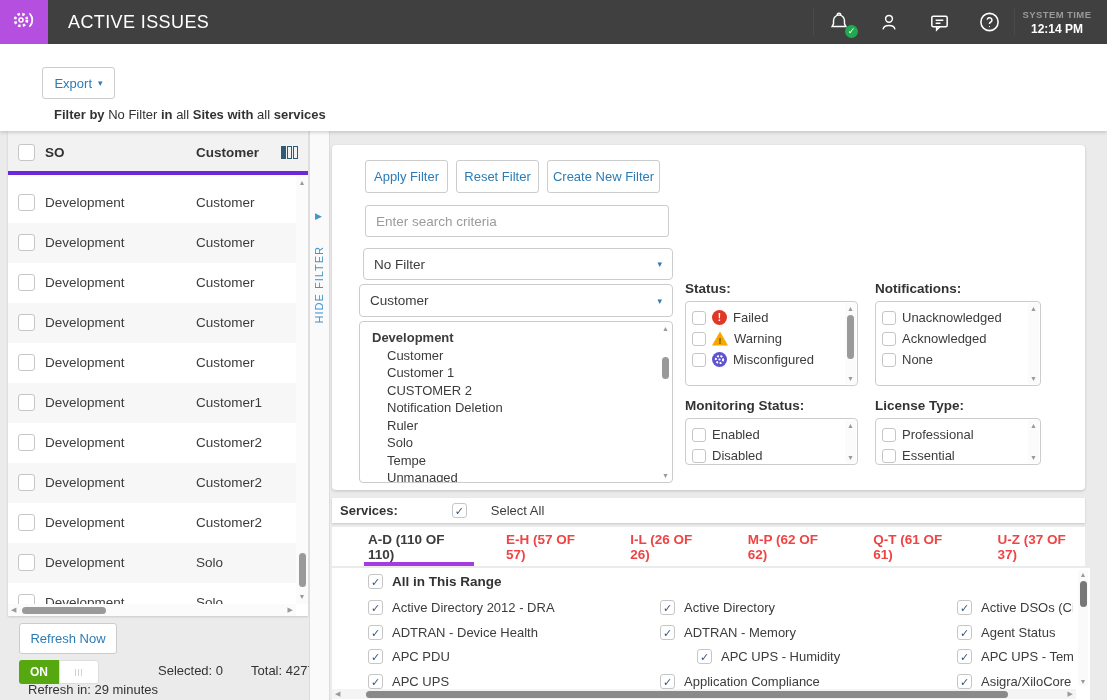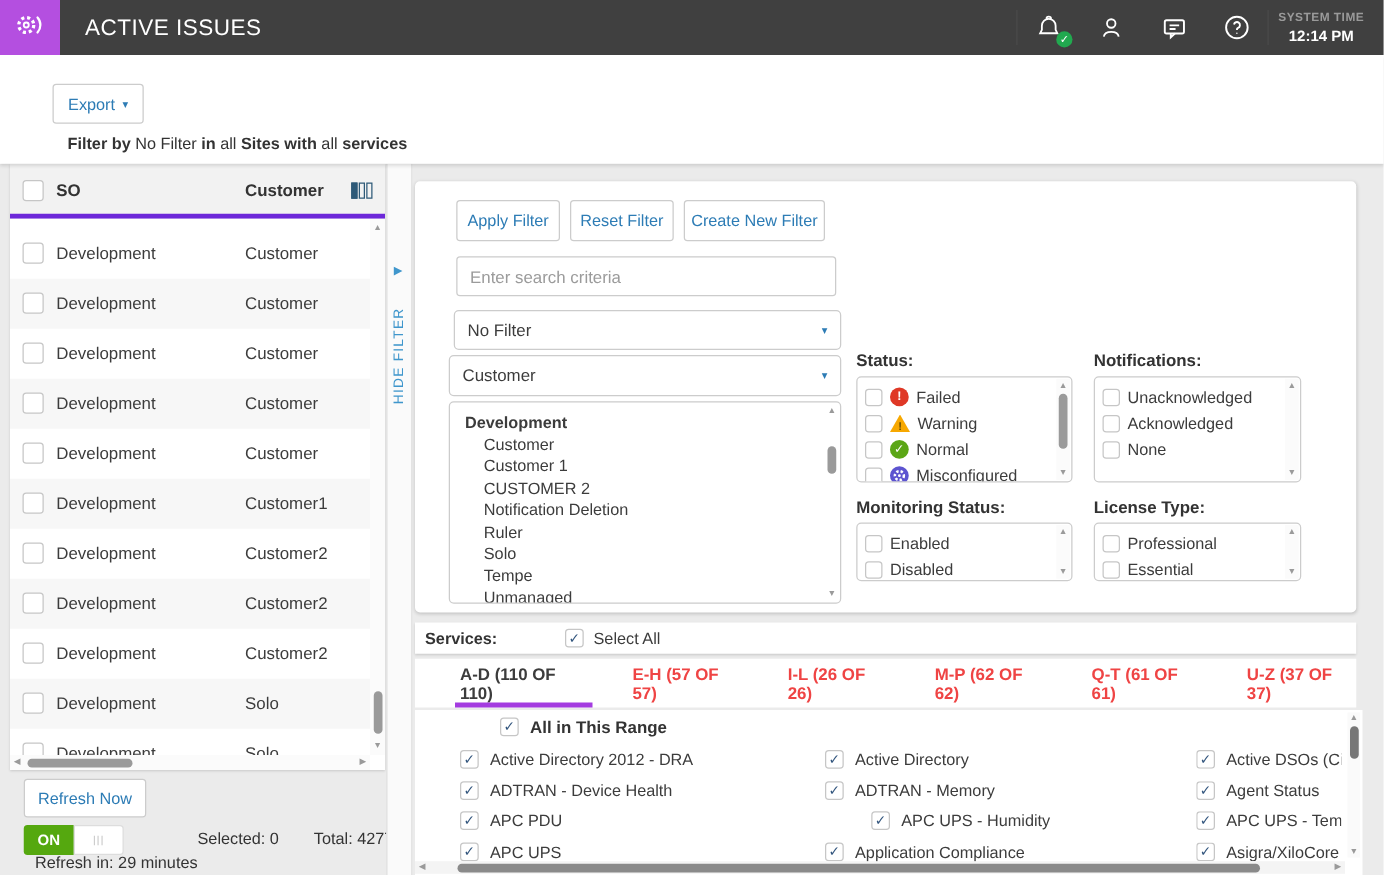--- a/index.html
+++ b/index.html
@@ -105,30 +105,30 @@
   .si-warn::after { content:"!"; }
   .si-normal { border-radius:50%; background:#5ba616; color:#fff; font-weight:bold; font-size:10px; text-align:center; line-height:15px; }
   .si-normal::after { content:"\2713"; }
   .si-mis { border-radius:50%; background:#5d54d0; display:flex; align-items:center; justify-content:center; }
 
   
   .services-bar { position:absolute; left:332px; top:498px; width:753px; height:25px; background:#fff;
     box-shadow:0 1px 2px rgba(0,0,0,.15); z-index:5; display:flex; align-items:center; }
   .services-bar .svlbl { font-weight:bold; font-size:13px; color:#333; margin-left:8px; }
   .services-bar .cb { margin-left:54px; }
-  .services-bar .salbl { font-size:13px; margin-left:8px; }
+  .services-bar .salbl { font-size:13px; margin-left:24px; }
 
   .tabs-bar { position:absolute; left:332px; top:527px; width:753px; height:39px; background:#fff; z-index:5;
     display:flex; align-items:stretch; padding-left:36px; gap:36px; }
   .tab { font-size:13.5px; font-weight:600; color:#ef4444; display:flex; align-items:center; position:relative; cursor:pointer; }
   .tab.active { color:#3c3c3c; }
   .tab.active::after { content:""; position:absolute; left:-4px; right:-4px; bottom:0; height:4px; background:#a43ce0; }
 
   .services-panel { position:absolute; left:332px; top:568px; width:758px; height:132px; background:#fff; z-index:5; }
-  .air-row { position:absolute; left:36px; top:6px; display:flex; align-items:flex-start; gap:9px;margin-left:32px; }
+  .air-row { position:absolute; left:36px; top:6px; display:flex; align-items:flex-start; gap:9px; }
   .air-row .airlbl { font-weight:bold; font-size:13.5px; color:#333; }
   .svc-item { position:absolute; display:flex; align-items:center; gap:9px; font-size:13px; white-space:nowrap; }
   .svc-item.c3 { width:116px; overflow:hidden; }
 
   .sp-hscroll { position:absolute; left:0; right:14px; bottom:1px; height:10px; background:#f4f4f4; }
   .sp-hscroll .sthumb { top:1.5px; height:7px; background:#8a8a8a; }
   .sp-vscroll { position:absolute; right:2px; top:2px; width:10px; bottom:14px; background:#fafafa; }
   .sp-vscroll .sthumb { left:1.5px; width:7px; background:#777; }
 
   
@@ -341,25 +341,20 @@
       <span class="sicon si-failed"></span>
       <span>Failed</span>
     </div>
     <div class="optrow">
       <span class="cb" style="width:14px;height:14px;"></span>
       <span class="sicon si-warn"></span>
       <span>Warning</span>
     </div>
     <div class="optrow">
       <span class="cb" style="width:14px;height:14px;"></span>
-      <span class="sicon si-normal"></span>
-      <span>Normal</span>
-    </div>
-    <div class="optrow">
-      <span class="cb" style="width:14px;height:14px;"></span>
       <span class="sicon si-mis">
         <svg width="15" height="15" viewBox="0 0 15 15">
           <circle cx="7.5" cy="7.5" r="3.6" fill="none" stroke="#fff" stroke-width="2" stroke-dasharray="1.9 1.6"></circle>
           <circle cx="7.5" cy="7.5" r="1.1" fill="#fff"></circle>
         </svg>
       </span>
       <span>Misconfigured</span>
     </div>
     <div class="inbox-vscroll" style="background:#fbfbfb;">
       <span class="sarrow" style="top:2px;">▲</span>

